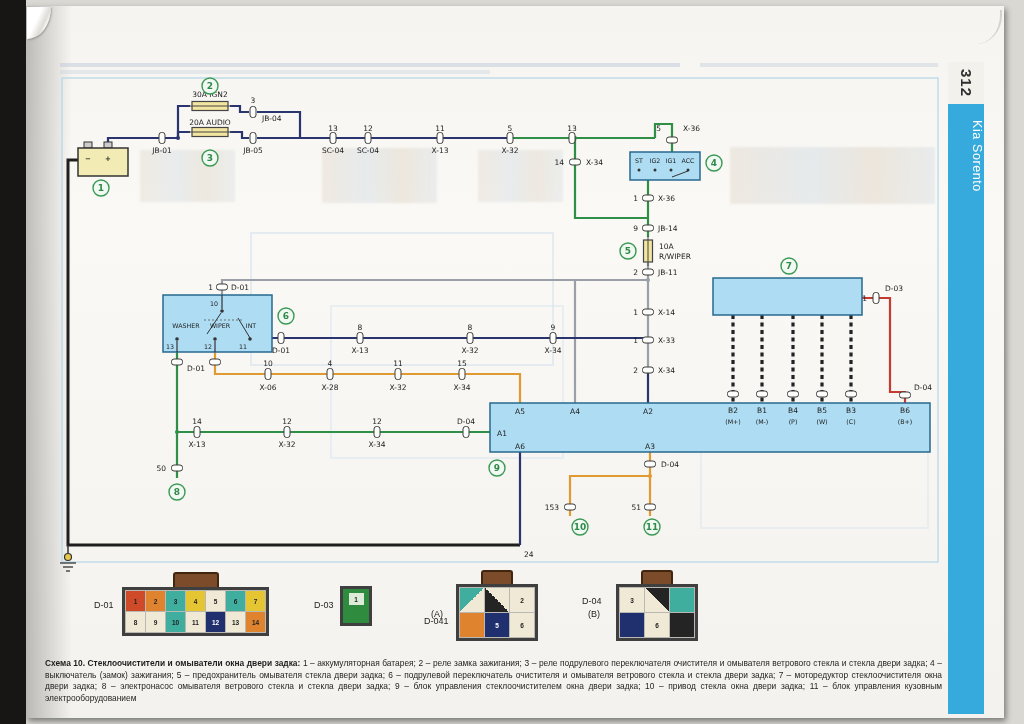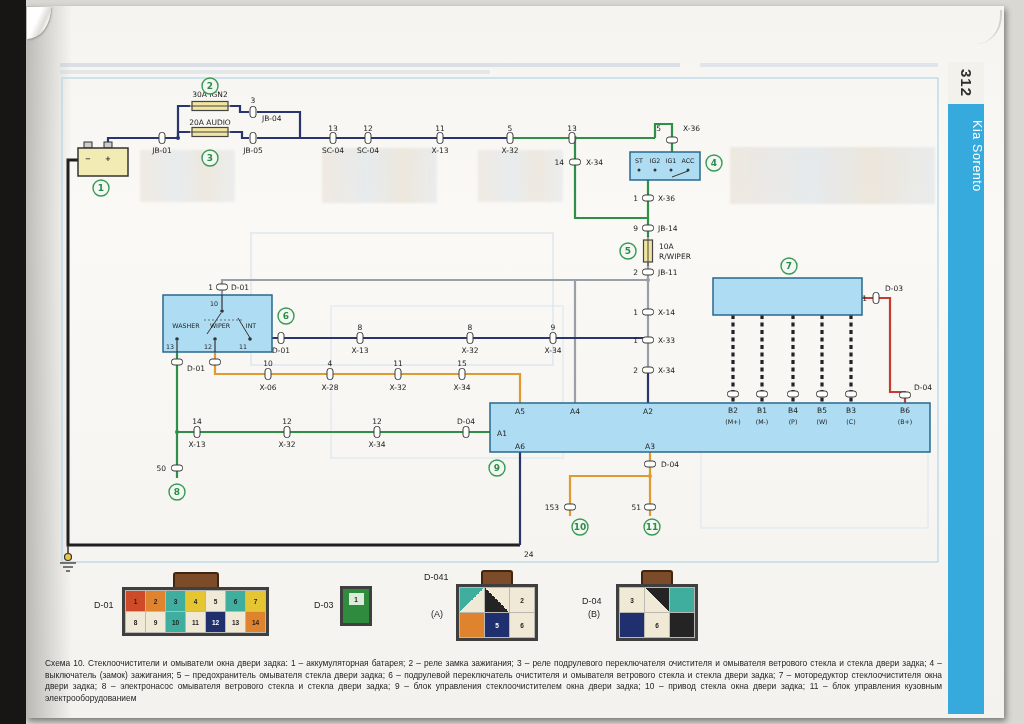--- a/index.html
+++ b/index.html
@@ -14,21 +14,21 @@
   .gh-line{height:4px;background:#b9c6d8;filter:blur(.6px);}
   .gh-patch{background:linear-gradient(90deg,#d9c9b9,#bfcedd 40%,#d3c2ab 70%,#c9d4de);filter:blur(1px);}
   .gh-box{border:2px solid #cfe0ee;background:transparent;}
   
   .side{left:948px;top:62px;width:36px;height:652px;background:#36a9dd;}
   .numbox{position:absolute;left:0;top:0;width:36px;height:42px;background:#f2f1ec;display:flex;align-items:center;justify-content:center;}
   .pagenum{writing-mode:vertical-rl;font-size:15px;font-weight:bold;color:#2e2e2e;letter-spacing:1px;}
   .brand{position:absolute;left:0;top:52px;width:36px;writing-mode:vertical-rl;color:#ffffff;font-size:12.5px;letter-spacing:.6px;text-align:left;padding-top:6px;box-sizing:border-box;display:flex;justify-content:center;}
   
   .caption{left:45px;top:658px;width:897px;font-size:8.4px;line-height:1.38;color:#1e1e1e;text-align:justify;}
-  .cap-bold{font-weight:normal;}
+  .cap-bold{font-weight:bold;}
   
   .pic-label{font-size:9px;color:#1e1e1e;}
   .tab{background:#7b4b2a;border:2px solid #40250f;border-bottom:none;border-radius:3px 3px 0 0;margin:0 auto;}
   .pbody{border:3px solid #3f3f3f;background:#b9b8b2;display:grid;gap:1px;padding:1px;}
   .cell{display:flex;align-items:center;justify-content:center;font-size:6.5px;font-weight:bold;color:#222;}
   .c-red{background:#cf4a28;} .c-orange{background:#e0832f;} .c-teal{background:#3fae9f;}
   .c-yellow{background:#e5c531;} .c-light{background:#efe9d6;} .c-navy{background:#20306e;color:#fff;}
   .c-dark{background:#242424;}
   .c-dteal{background:linear-gradient(135deg,#3fae9f 50%,#efe9d6 50%);}
   .c-ddark{background:linear-gradient(45deg,#242424 50%,#efe9d6 50%);}
@@ -328,21 +328,21 @@
     </div>
   </div>
 
   <div class="abs pic-label" style="left:314px;top:600px">D-03</div>
   <div class="abs" style="left:340px;top:586px">
     <div class="d03body">
       <div class="d03pin">1</div>
     </div>
   </div>
 
-  <div class="abs pic-label" style="left:424px;top:572px">D-041</div>
+  <div class="abs pic-label" style="left:424px;top:616px">D-041</div>
   <div class="abs pic-label" style="left:431px;top:609px">(A)</div>
   <div class="abs" style="left:456px;top:570px">
     <div class="tab" style="width:28px;height:12px"></div>
     <div class="pbody" style="grid-template-columns:repeat(3,24px);grid-auto-rows:24px">
       <div class="cell c-dteal"></div>
       <div class="cell c-ddark"></div>
       <div class="cell c-light">2</div>
       <div class="cell c-orange"></div>
       <div class="cell c-navy">5</div>
       <div class="cell c-light">6</div>

